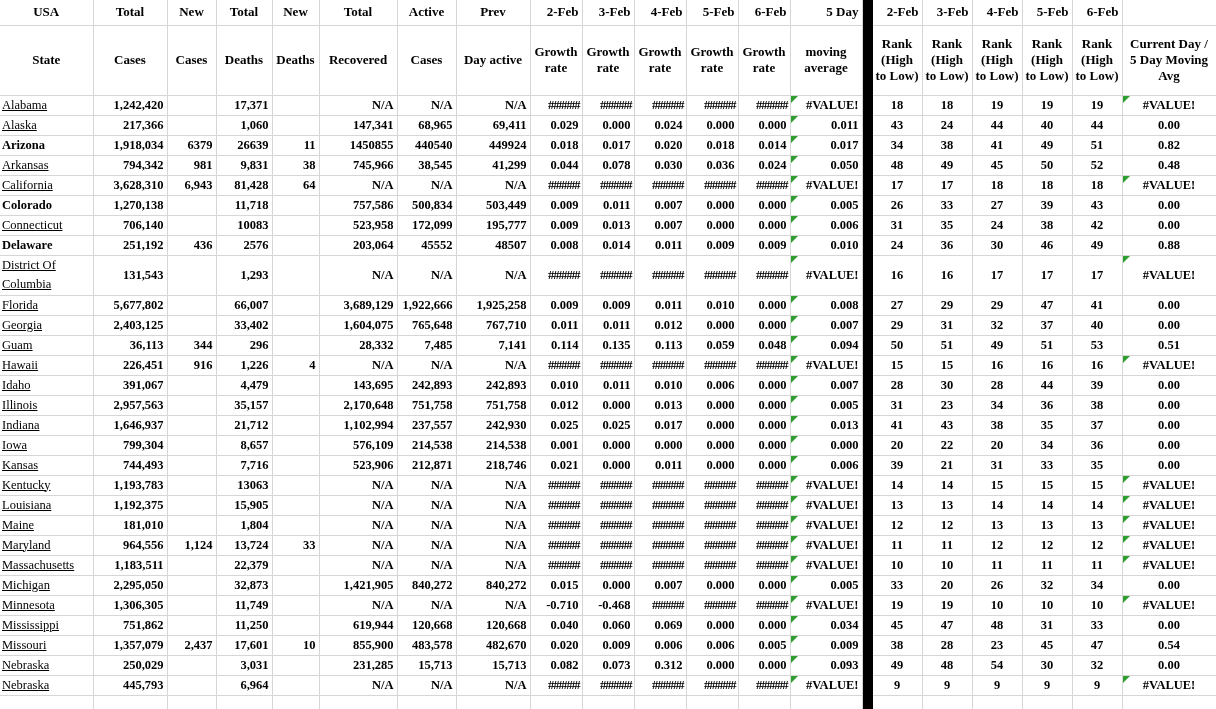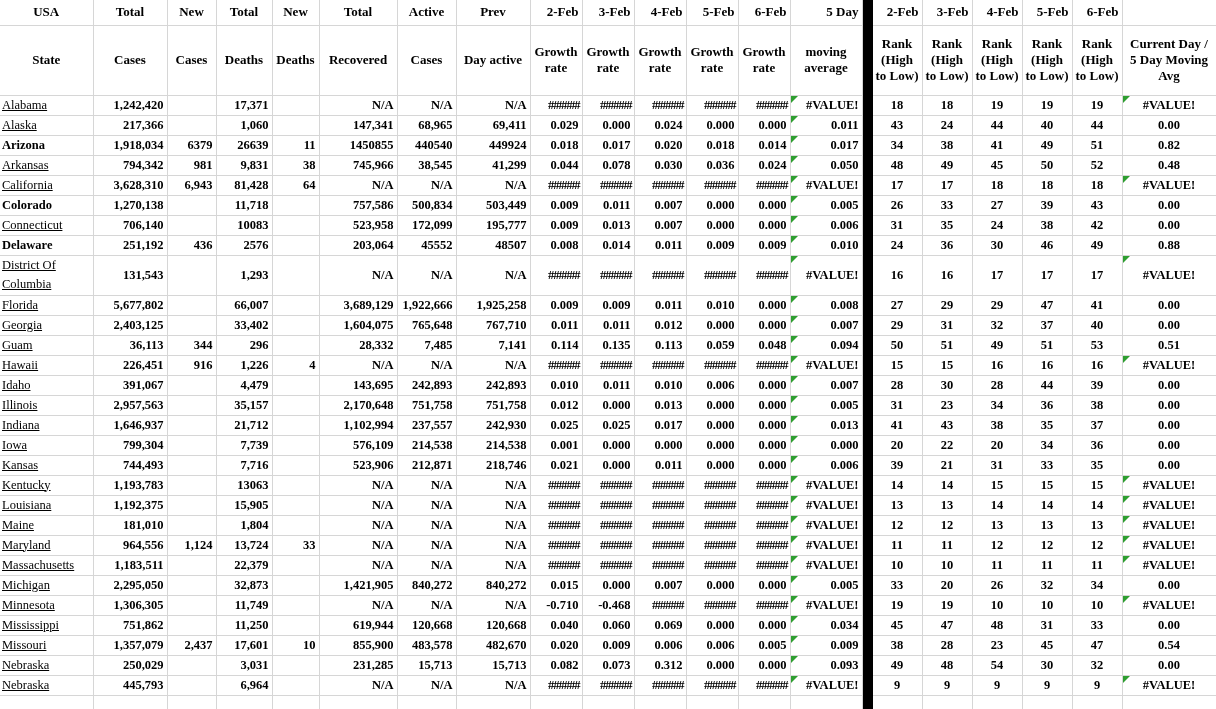--- a/index.html
+++ b/index.html
@@ -476,21 +476,21 @@
           <td class="num ctr">43</td>
           <td class="num ctr">38</td>
           <td class="num ctr">35</td>
           <td class="num ctr">37</td>
           <td class="num ctr">0.00</td>
         </tr>
         <tr class="normal">
           <td class="state link">Iowa</td>
           <td class="num">799,304</td>
           <td class="num"></td>
-          <td class="num">7,739</td>
+          <td class="num">8,657</td>
           <td class="num"></td>
           <td class="num">576,109</td>
           <td class="num">214,538</td>
           <td class="num">214,538</td>
           <td class="num">0.001</td>
           <td class="num">0.000</td>
           <td class="num">0.000</td>
           <td class="num">0.000</td>
           <td class="num">0.000</td>
           <td class="num">0.000<span class="tri"></span></td>

